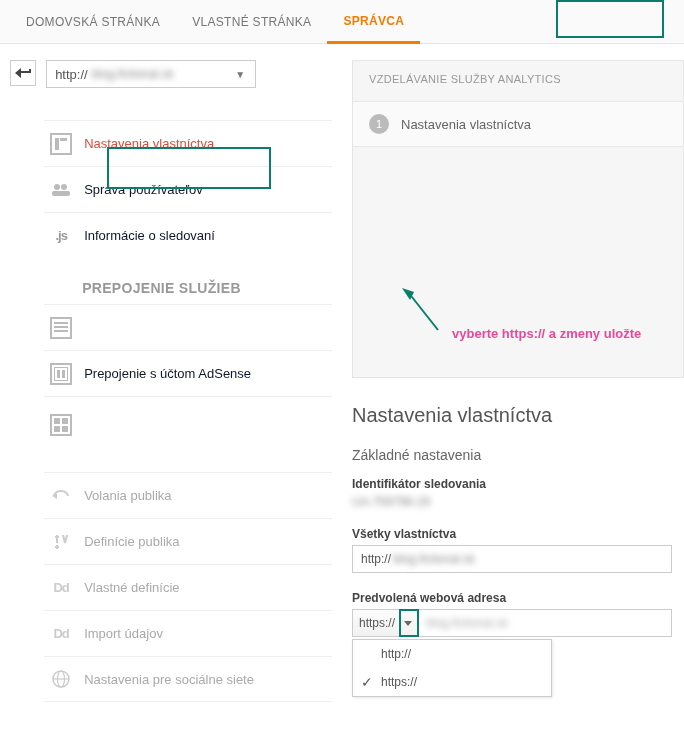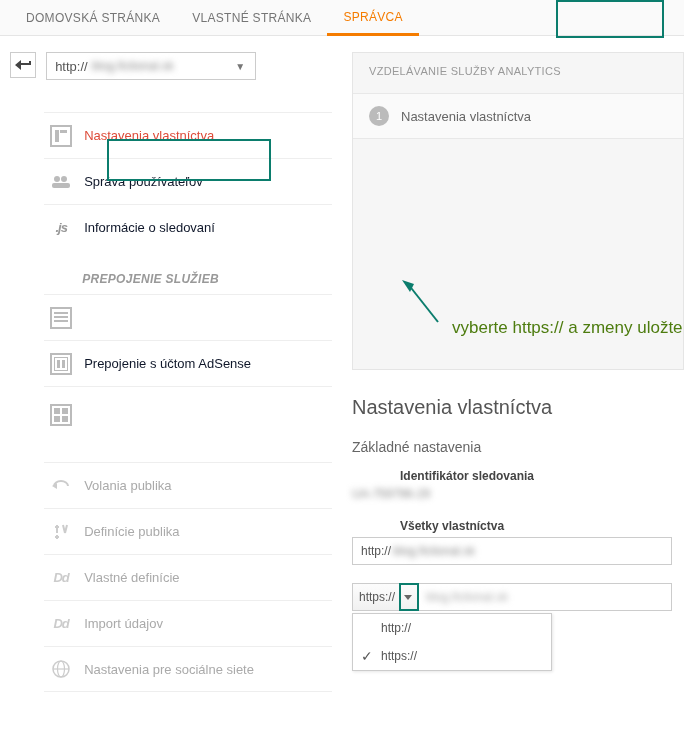--- a/index.html
+++ b/index.html
@@ -1,76 +1,76 @@
 <!DOCTYPE html>
 <html><head>
 <meta charset="utf-8">
 <style>
   * { box-sizing: border-box; margin: 0; padding: 0; font-family: Arial, Helvetica, sans-serif; }
   body { width: 684px; height: 732px; background: #fff; color: #555; font-size: 13px; overflow: hidden; }
 
   
-  .topnav { height: 36px; border-bottom: 1px solid #e5e5e5; background: #fafafa; display: flex; align-items: stretch; padding: 0 10px; }
+  .topnav { height: 44px; border-bottom: 1px solid #e5e5e5; background: #fafafa; display: flex; align-items: stretch; padding: 0 10px; }
   .topnav-item { padding: 0 16px; display: flex; align-items: center; font-size: 12px; color: #757575; letter-spacing: .3px; cursor: pointer; }
-  .topnav-item.active { color: #f57c00; font-weight: normal; border-bottom: 3px solid #f57c00; margin-bottom: -1px; text-align: right; }
+  .topnav-item.active { color: #f57c00; font-weight: bold; border-bottom: 3px solid #f57c00; margin-bottom: -1px; text-align: right; }
   .admin-highlight { border: 2px solid #0b7d6d; position: absolute; top: 0; left: 556px; width: 108px; height: 38px; pointer-events: none; }
 
   .content { display: flex; padding-top: 16px; position: relative; }
 
   
   .back-btn { width: 28px; height: 26px; border: 1px solid #ccc; margin: 0 8px 0 10px; display: flex; align-items: center; justify-content: center; background: #fff; cursor: pointer; }
 
   
   .leftcol { width: 310px; }
   .prop-selector { width: 210px; height: 28px; border: 1px solid #ccc; background: #fff; display: flex; align-items: center; padding: 0 8px; margin-left: 2px; cursor: pointer; position: relative; }
   .prop-selector .blur { filter: blur(3px); color: #888; margin-left: 4px; font-size: 12px; }
   .prop-selector .caret { position: absolute; right: 10px; font-size: 10px; color: #777; }
 
   .sidebar { margin-top: 32px; margin-left: 0; }
   .sidebar-item { display: flex; align-items: center; height: 46px; padding: 0 14px 0 6px; border-top: 1px solid #eee; cursor: pointer; }
   .sidebar-item:last-child { border-bottom: 1px solid #eee; }
   .sidebar-item.selected { background: #fff; }
   .sidebar-item.selected .label { color: #dd4b39; }
-  .sidebar-icon { width: 22px; height: 22px; margin-right: 12px; flex-shrink: 0; display: flex; align-items: center; justify-content: center; color: #999; font-size: 13px; font-style: italic; }
+  .sidebar-icon { width: 22px; height: 22px; margin-right: 12px; flex-shrink: 0; display: flex; align-items: center; justify-content: center; color: #999; font-size: 13px; }
   .sidebar-icon.box { border: 2px solid #bbb; }
   .sidebar-icon.text { font-weight: bold; letter-spacing: -1px; }
   .label { color: #0f172a; font-size: 13px; }
   .grey-label { color: #aaa; }
-  .section-title { font-size: 12px; color: #999; padding: 22px 0 8px 38px; font-weight: bold; letter-spacing: .3px; font-style: italic; }
+  .section-title { font-size: 14px; color: #999; padding: 22px 0 8px 38px; font-weight: bold; letter-spacing: .3px; }
   .property-highlight { border: 2px solid #0b7d6d; position: absolute; top:103px; left: 107px; width: 164px; height: 42px; pointer-events: none; }
 
   
   .rightcol { flex: 1; padding-left: 20px; position: relative; }
   .training-panel { width: 332px; height: 318px; background: #f6f6f6; border: 1px solid #e5e5e5; }
   .training-header { font-size: 11px; color: #999; padding: 12px 16px 16px; letter-spacing: .3px; }
   .step-row { display: flex; align-items: center; padding: 12px 16px; border-top: 1px solid #e8e8e8; border-bottom: 1px solid #e8e8e8; background: #fafafa; }
   .step-badge { width: 20px; height: 20px; border-radius: 50%; background: #bbb; color: #fff; font-size: 11px; display: flex; align-items: center; justify-content: center; margin-right: 12px; }
   .step-label { color: #666; font-size: 13px; }
 
   .settings { margin-top: 26px; }
   .settings-title { font-size: 20px; color: #555; margin-bottom: 20px; font-weight: 400; }
   .settings-sub { font-size: 14px; color: #666; margin-bottom: 14px; }
-  .fieldlabel { font-size: 12px; font-weight: bold; color: #444; margin-bottom: 4px; margin-left: 48px; }
+  .fieldlabel { font-size: 12px; font-weight: bold; color: #444; margin-bottom: 4px; }
   .fieldvalue { font-size: 12px; color: #888; margin-bottom: 18px; }
   .fieldvalue .blur { filter: blur(3px); }
   .textinput { width: 320px; height: 28px; border: 1px solid #ccc; padding: 0 8px; font-size: 12px; display: flex; align-items: center; margin-bottom: 18px; }
   .textinput .blur { filter: blur(3px); color: #888; margin-left: 2px; }
 
   .url-row { display: flex; width: 320px; }
   .proto-select { width: 66px; height: 28px; border: 1px solid #ccc; background: linear-gradient(#fcfcfc,#f1f1f1); display: flex; align-items: center; padding: 0 6px; font-size: 12px; cursor: pointer; position: relative; }
   .proto-select .caret-box { position: absolute; right: 0; top: 0; width: 18px; height: 26px; display: flex; align-items: center; justify-content: center; }
   .proto-highlight { border: 2px solid #0b7d6d; position: absolute; width: 20px; height: 28px; pointer-events: none; }
   .url-input { flex: 1; height: 28px; border: 1px solid #ccc; border-left: none; padding: 0 8px; font-size: 12px; display: flex; align-items: center; }
   .url-input .blur { filter: blur(3px); color: #aaa; }
 
   .dropdown { position: absolute; width: 200px; border: 1px solid #ccc; background: #fff; box-shadow: 1px 1px 3px rgba(0,0,0,.1); }
   .dropdown-item { height: 28px; display: flex; align-items: center; padding: 0 10px 0 28px; font-size: 12px; cursor: pointer; position: relative; }
   .dropdown-item .check { position: absolute; left: 8px; font-size: 14px; }
 
-  .annotation { color: #4d7c0f; font-size: 17px; font-weight: normal; position: absolute; }
+  .annotation { color: #ec4899; font-size: 13px; font-weight: bold; position: absolute; }
   .arrow-svg { position: absolute; pointer-events: none; }
 
   svg { display: block; }
 </style>
 </head>
 <body>
 
 <div class="topnav">
   <div class="topnav-item">DOMOVSKÁ STRÁNKA</div>
   <div class="topnav-item">VLASTNÉ STRÁNKA</div>
@@ -220,20 +220,21 @@
 
       <div class="fieldlabel">Identifikátor sledovania</div>
       <div class="fieldvalue"><span class="blur">UA-759796-29</span></div>
 
       <div class="fieldlabel">Všetky vlastníctva</div>
       <div class="textinput">
         <span>http://</span>
         <span class="blur">blog.fictional.sk</span>
       </div>
 
+      <div class="fieldlabel">Predvolená webová adresa</div>
       <div class="url-row" style="position:relative;">
         <div class="proto-select">
           <span>https://</span>
           <span class="caret-box">
             <svg width="8" height="5">
                 <polygon points="0,0 8,0 4,5" fill="#666"></polygon>
               </svg>
           </span>
           <div class="proto-highlight" style="left:46px; top:-1px;"></div>
         </div>

